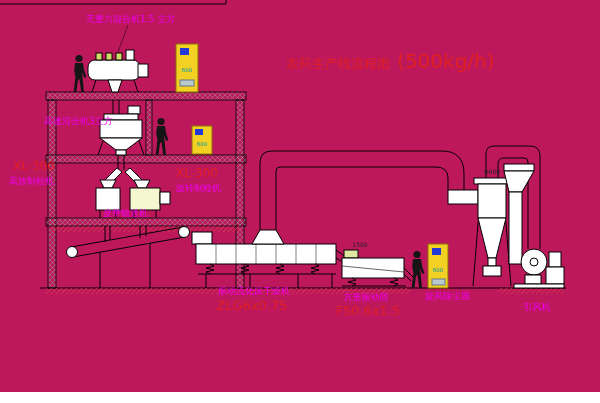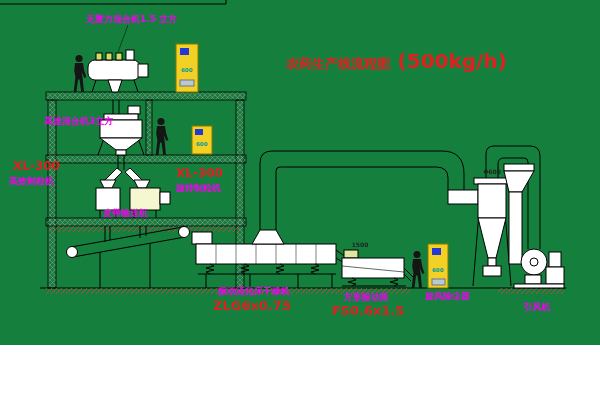--- a/index.html
+++ b/index.html
@@ -1,16 +1,16 @@
 <!DOCTYPE html>
 <html><head>
 <meta charset="utf-8">
 <style>
   html,body{margin:0;padding:0;background:#fff;}
-  .sheet{width:600px;height:345px;position:relative;background:#15803d;overflow:hidden;font-weight:bold;}
+  .sheet{width:600px;height:392px;position:relative;background:#be185d;overflow:hidden;}
   svg{display:block;}
   svg text{font-family:"DejaVu Sans","Liberation Sans",sans-serif;}
   .lbl{fill:#f000f0;font-size:9px;}
   .mdl{fill:#e02020;}
   .dim{fill:#222;font-size:6px;}
   .pnltxt{fill:#0097a8;font-size:5.5px;}
   .ttl{fill:#e02020;}
 </style>
 </head>
 <body>

